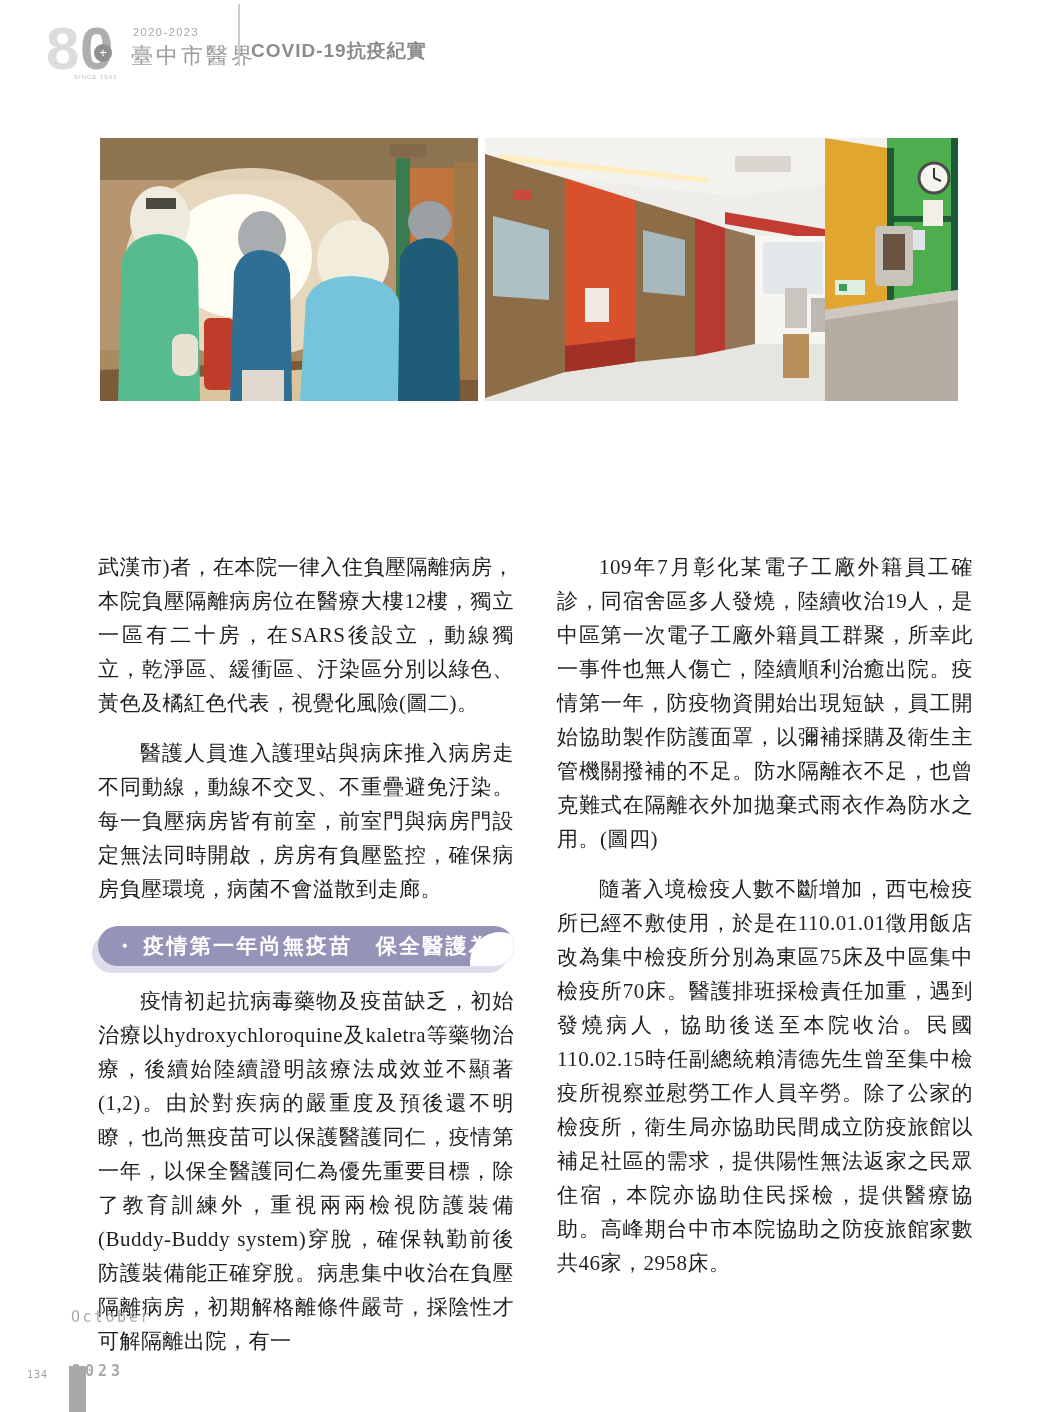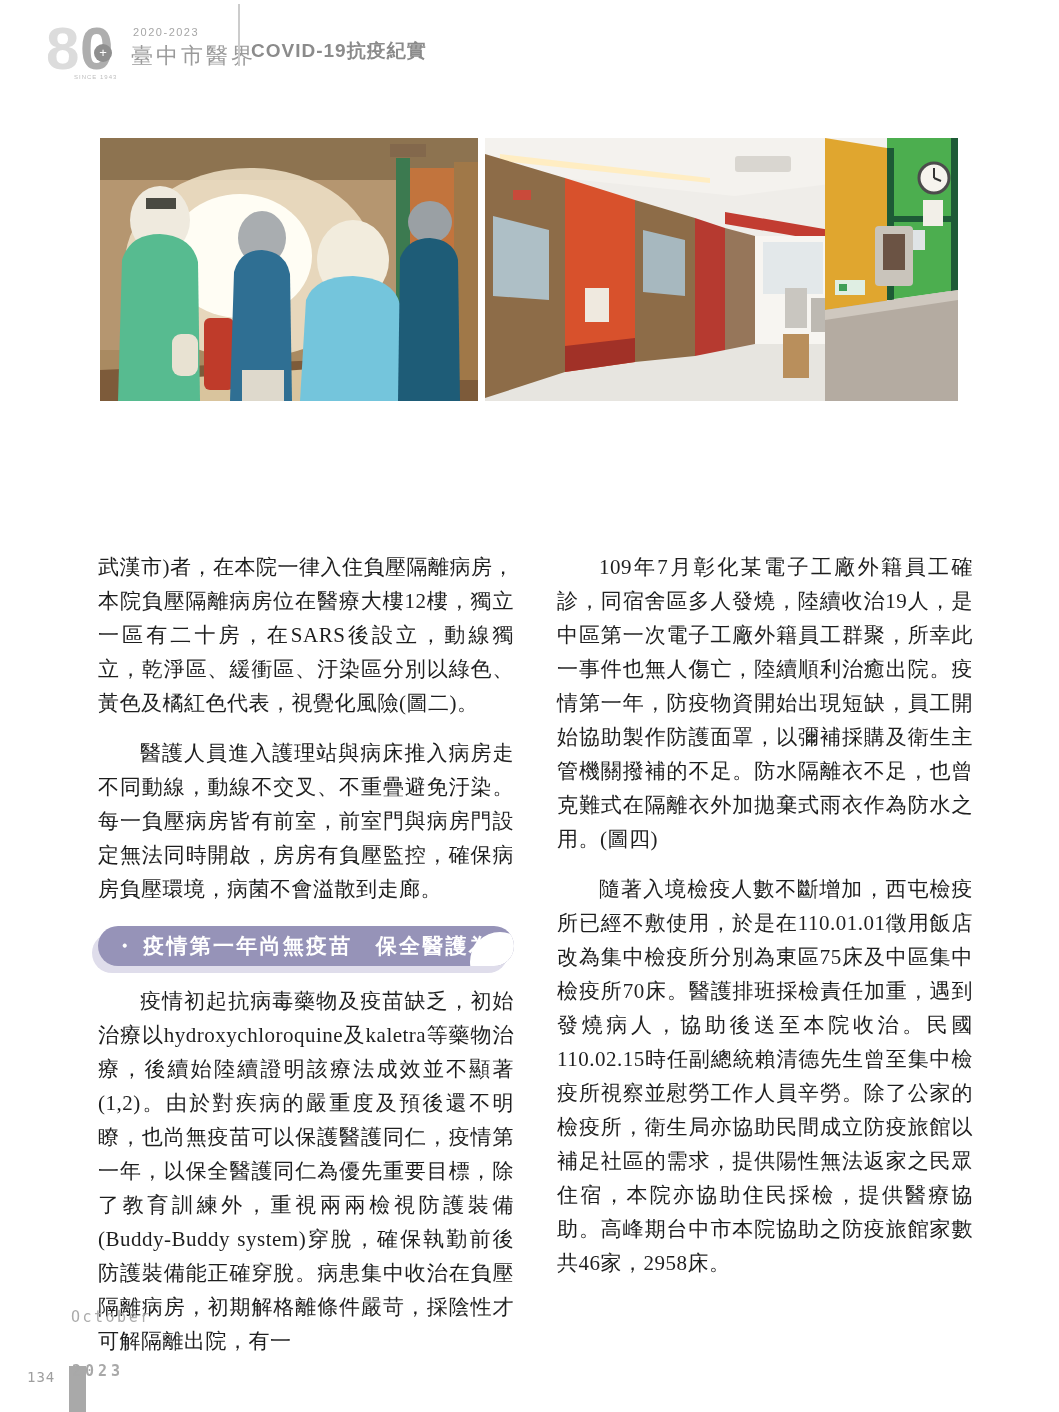--- a/index.html
+++ b/index.html
@@ -43,21 +43,21 @@
     background:#9693b8;box-shadow:-6px 7px 0 #dfddeb;
     overflow:hidden;color:#ffffff;font-family:"Liberation Sans",sans-serif;
     font-size:21px;font-weight:bold;line-height:40px;padding-left:16px;
     box-sizing:border-box;text-indent:0;letter-spacing:1px;
   }
   .banner:after{content:"";position:absolute;right:-16px;bottom:-26px;width:60px;height:60px;
     background:#ffffff;border-radius:50%;}
   .banner .bullet{margin-right:6px;}
   
   .ftr-page{position:absolute;left:27px;top:1369px;font-family:"DejaVu Sans Mono",monospace;
-    font-size:14px;color:#9e9e9e;letter-spacing:1px;}
+    font-size:10px;color:#9e9e9e;letter-spacing:1px;}
   .ftr-bar{position:absolute;left:69px;top:1366px;width:17px;height:46px;background:#a9a9a9;}
   .ftr-year{position:absolute;left:72px;top:1362px;font-family:"DejaVu Sans Mono",monospace;
     font-size:15px;font-weight:bold;color:#a8a8a8;letter-spacing:4px;z-index:2;}
   .ftr-month{position:absolute;left:71px;top:1308px;font-family:"DejaVu Sans Mono",monospace;
     font-size:15px;color:#ababab;letter-spacing:2.5px;z-index:2;}
 </style>
 </head>
 <body>
 
 <div class="page">

